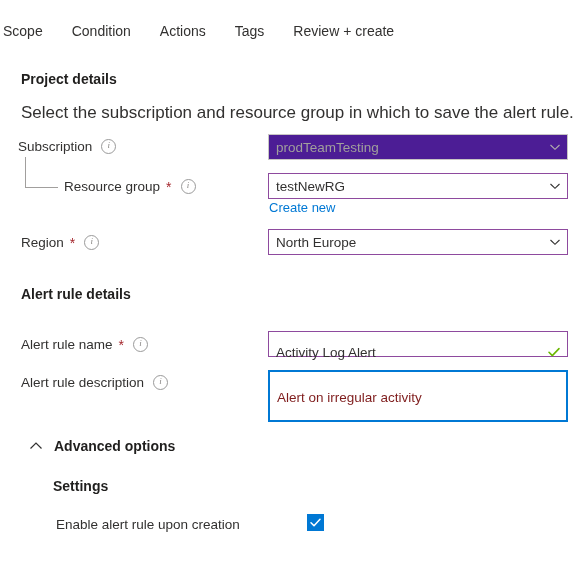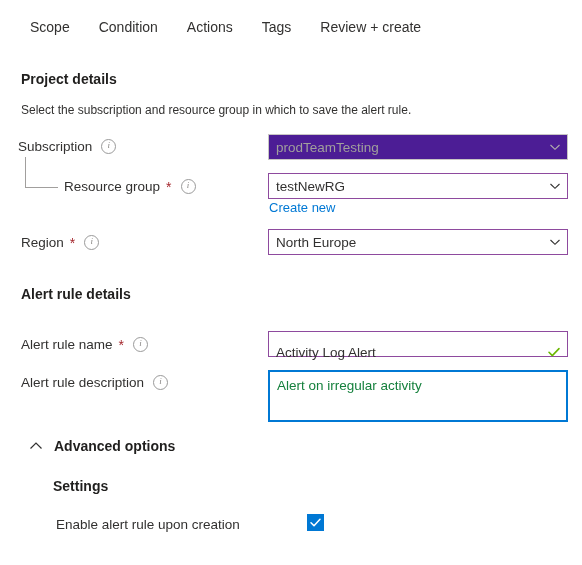--- a/index.html
+++ b/index.html
@@ -19,22 +19,22 @@
   }
 
   
   .tabs {
     position: absolute;
     left: 0;
     top: 0;
     width: 582px;
     height: 48px;
     display: flex;
-    align-items: center;
-    padding-left: 30px;
+    align-items: flex-end;
+    padding-left: 3px;
     box-sizing: border-box;
   }
   .tab {
     position: relative;
     padding: 14px 0 9px 0;
     margin-right: 29px;
     font-size: 14px;
     color: #323130;
     cursor: pointer;
     white-space: nowrap;
@@ -57,21 +57,21 @@
     position: absolute;
     left: 21px;
     font-size: 14px;
     font-weight: bold;
     color: #201f1e;
     white-space: nowrap;
   }
   .section-desc {
     position: absolute;
     left: 21px;
-    font-size: 12px;
+    font-size: 17px;
     color: #323130;
     white-space: nowrap;
   }
 
   
   .field-label {
     position: absolute;
     font-size: 13.5px;
     color: #323130;
     white-space: nowrap;
@@ -163,23 +163,23 @@
   .check-ok {
     width: 14px;
     height: 14px;
     flex: none;
     margin-left: 4px;
   }
 
   .textarea-box {
     border: 2px solid #0078d4;
     height: 52px;
-    padding: 5px 7px;
-    font-size: 13.5px;
-    color: #15803d;
+    padding: 17px 7px;
+    font-size: 13.5px;
+    color: #7f1d1d;
     line-height: 1.35;
     cursor: text;
   }
 
   .link {
     position: absolute;
     left: 269px;
     font-size: 13px;
     color: #0078d4;
     text-decoration: none;

